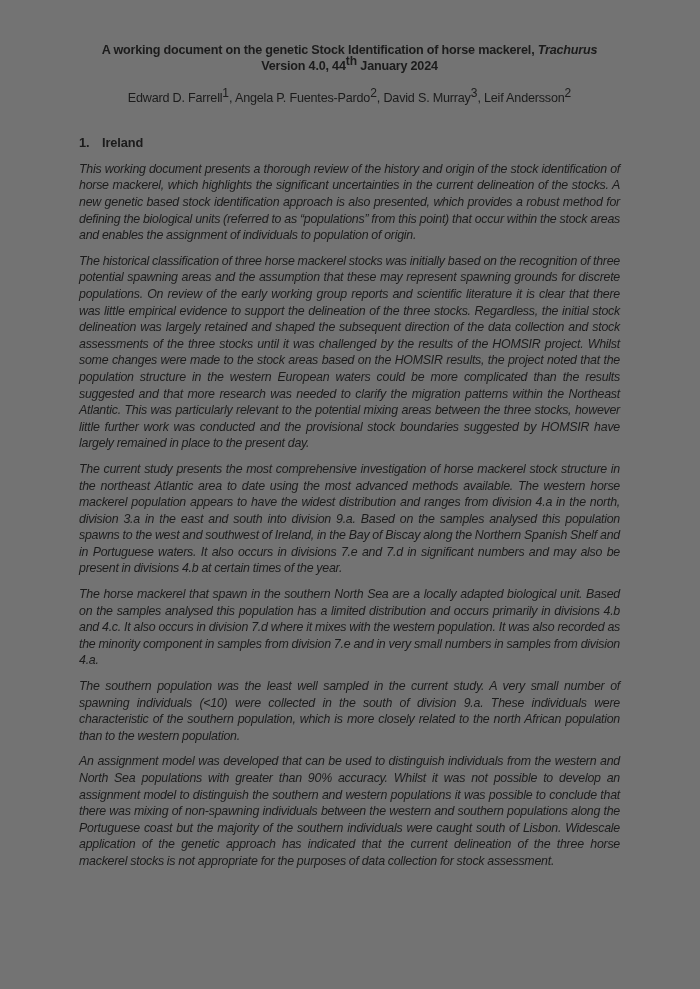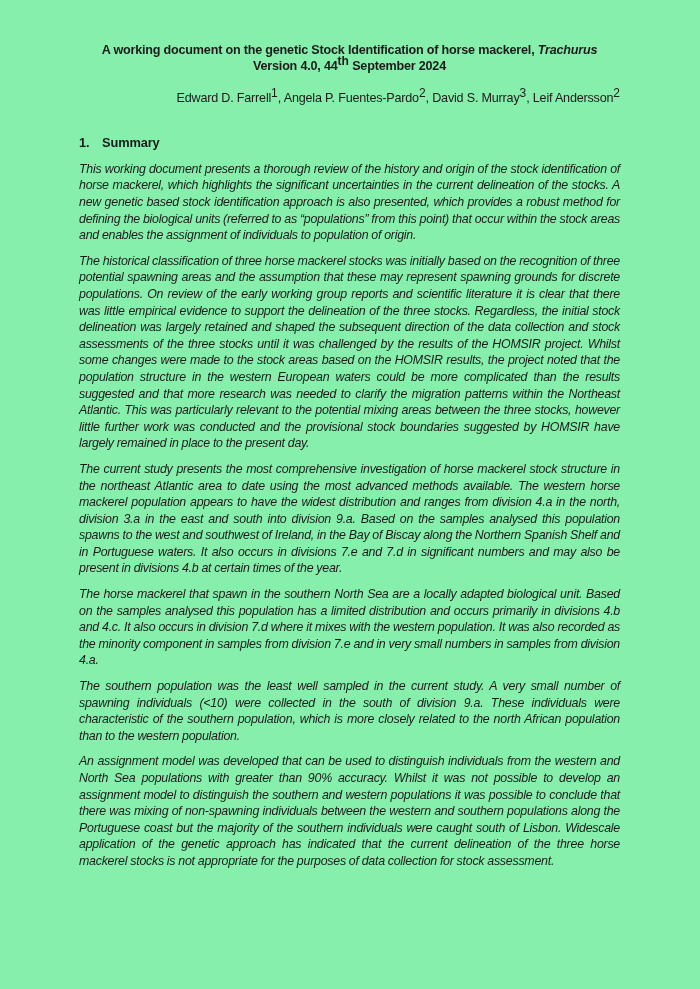--- a/index.html
+++ b/index.html
@@ -4,21 +4,21 @@
 <style>
   html, body {
     margin: 0;
     padding: 0;
     background: #ffffff;
   }
   .page {
     position: relative;
     width: 700px;
     height: 989px;
-    background: #86efac;
+    background: #737373;
     box-sizing: border-box;
     padding: 42px 80px 0 79px;
     font-family: "Liberation Sans", sans-serif;
     color: #1b1b1b;
     overflow: hidden;
   }
   .doc-title {
     text-align: center;
     font-weight: bold;
     font-size: 12.6px;
@@ -28,21 +28,21 @@
   .title-line { white-space: normal; }
   .doc-title .em { font-style: italic; }
   sup.affil, sup.ordinal {
     font-size: 12px;
     vertical-align: super;
     line-height: 0;
     letter-spacing: 0;
   }
   .authors {
     margin-top: 15px;
-    text-align: right;
+    text-align: center;
     font-size: 12.6px;
     line-height: 16px;
     letter-spacing: -0.2px;
     font-weight: normal;
   }
   .section-heading {
     margin: 29px 0 0 0;
     font-size: 12.8px;
     line-height: 16px;
     font-weight: bold;
@@ -66,30 +66,30 @@
   }
 </style>
 </head>
 <body>
 
 <div class="page">
 
   <header>
     <div class="doc-title">
       <div class="title-line"><span>A working document on the genetic Stock Identification of horse mackerel, </span><span class="em">Trachurus</span></div>
-      <div class="title-line"><span>Version 4.0, 44</span><sup class="ordinal">th</sup><span> September 2024</span></div>
+      <div class="title-line"><span>Version 4.0, 44</span><sup class="ordinal">th</sup><span> January 2024</span></div>
     </div>
 
     <div class="authors">
       <span><span>Edward D. Farrell</span><sup class="affil">1</sup><span>, </span></span><span><span>Angela P. Fuentes-Pardo</span><sup class="affil">2</sup><span>, </span></span><span><span>David S. Murray</span><sup class="affil">3</sup><span>, </span></span><span><span>Leif Andersson</span><sup class="affil">2</sup></span>
     </div>
   </header>
 
   <section>
-    <h2 class="section-heading"><span class="sec-num">1.</span><span>Summary</span></h2>
+    <h2 class="section-heading"><span class="sec-num">1.</span><span>Ireland</span></h2>
 
     <p class="body first">This working document presents a thorough review of the history and origin of the stock identification of horse mackerel, which highlights the significant uncertainties in the current delineation of the stocks. A new genetic based stock identification approach is also presented, which provides a robust method for defining the biological units (referred to as “populations” from this point) that occur within the stock areas and enables the assignment of individuals to population of origin.</p>
     <p class="body">The historical classification of three horse mackerel stocks was initially based on the recognition of three potential spawning areas and the assumption that these may represent spawning grounds for discrete populations. On review of the early working group reports and scientific literature it is clear that there was little empirical evidence to support the delineation of the three stocks. Regardless, the initial stock delineation was largely retained and shaped the subsequent direction of the data collection and stock assessments of the three stocks until it was challenged by the results of the HOMSIR project. Whilst some changes were made to the stock areas based on the HOMSIR results, the project noted that the population structure in the western European waters could be more complicated than the results suggested and that more research was needed to clarify the migration patterns within the Northeast Atlantic. This was particularly relevant to the potential mixing areas between the three stocks, however little further work was conducted and the provisional stock boundaries suggested by HOMSIR have largely remained in place to the present day.</p>
     <p class="body">The current study presents the most comprehensive investigation of horse mackerel stock structure in the northeast Atlantic area to date using the most advanced methods available. The western horse mackerel population appears to have the widest distribution and ranges from division 4.a in the north, division 3.a in the east and south into division 9.a. Based on the samples analysed this population spawns to the west and southwest of Ireland, in the Bay of Biscay along the Northern Spanish Shelf and in Portuguese waters. It also occurs in divisions 7.e and 7.d in significant numbers and may also be present in divisions 4.b at certain times of the year.</p>
     <p class="body">The horse mackerel that spawn in the southern North Sea are a locally adapted biological unit. Based on the samples analysed this population has a limited distribution and occurs primarily in divisions 4.b and 4.c. It also occurs in division 7.d where it mixes with the western population. It was also recorded as the minority component in samples from division 7.e and in very small numbers in samples from division 4.a.</p>
     <p class="body">The southern population was the least well sampled in the current study. A very small number of spawning individuals (&lt;10) were collected in the south of division 9.a. These individuals were characteristic of the southern population, which is more closely related to the north African population than to the western population.</p>
     <p class="body">An assignment model was developed that can be used to distinguish individuals from the western and North Sea populations with greater than 90% accuracy. Whilst it was not possible to develop an assignment model to distinguish the southern and western populations it was possible to conclude that there was mixing of non-spawning individuals between the western and southern populations along the Portuguese coast but the majority of the southern individuals were caught south of Lisbon. Widescale application of the genetic approach has indicated that the current delineation of the three horse mackerel stocks is not appropriate for the purposes of data collection for stock assessment.</p>
   </section>
 
 </div>

